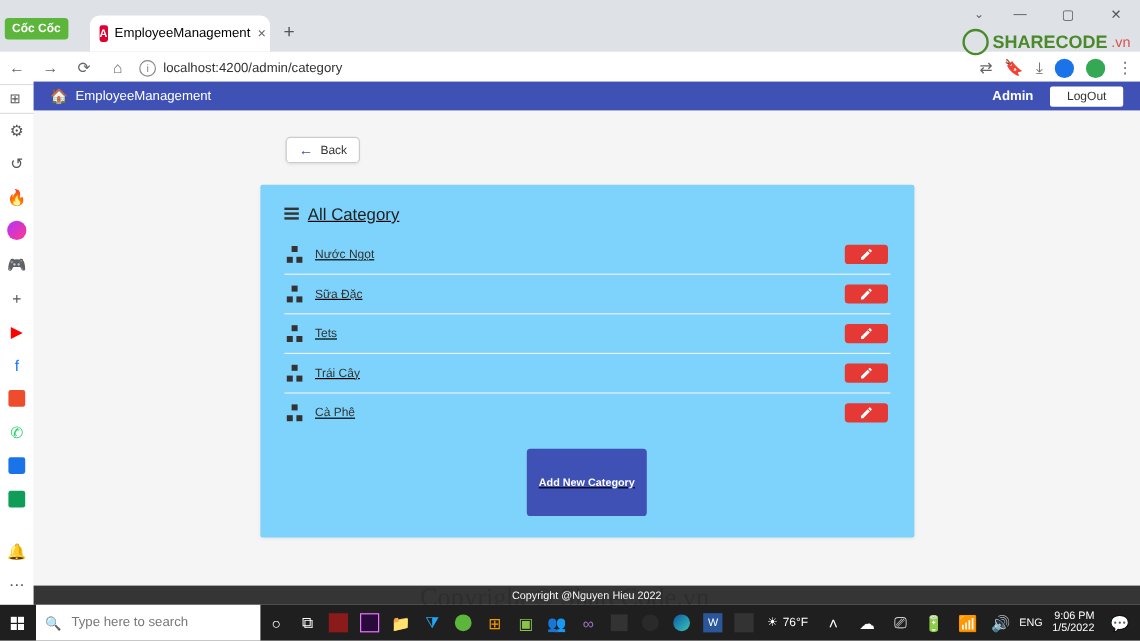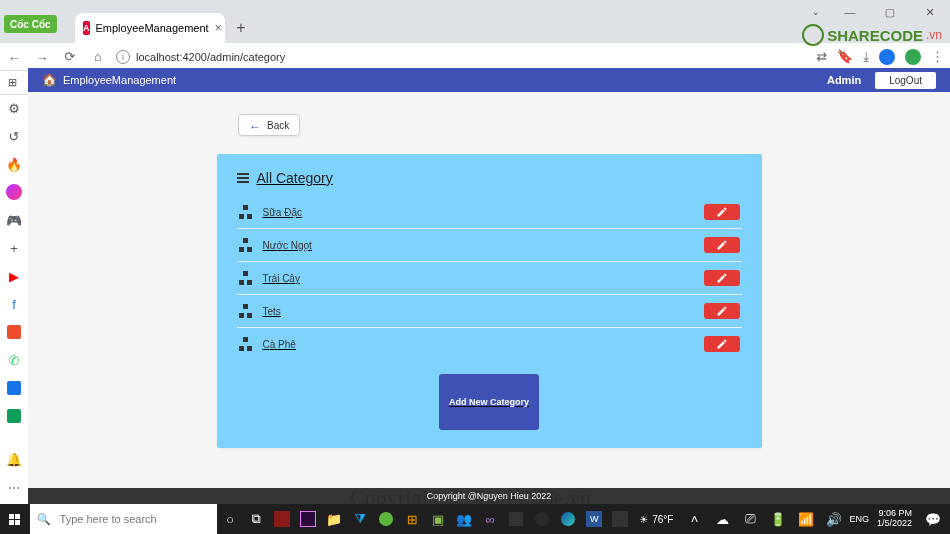--- a/index.html
+++ b/index.html
@@ -221,48 +221,48 @@
         <span class="hamburger">
             <span></span>
             <span></span>
             <span></span>
           </span>
         <span>All Category</span>
       </div>
       <ul class="cat-list" id="cat-list">
           <li class="cat-item">
             <span class="tree-icon"></span>
+            <span>Nước Ngọt</span>
+            <button class="edit-btn">
+              <svg viewBox="0 0 24 24">
+                <path d="M3 17.25V21h3.75l11-11-3.75-3.75-11 11zM20.71 7.04a1 1 0 000-1.41l-2.34-2.34a1 1 0 00-1.41 0l-1.83 1.83 3.75 3.75 1.83-1.83z"></path>
+              </svg>
+            </button>
+          </li>
+          <li class="cat-item">
+            <span class="tree-icon"></span>
             <span>Sữa Đặc</span>
             <button class="edit-btn">
               <svg viewBox="0 0 24 24">
                 <path d="M3 17.25V21h3.75l11-11-3.75-3.75-11 11zM20.71 7.04a1 1 0 000-1.41l-2.34-2.34a1 1 0 00-1.41 0l-1.83 1.83 3.75 3.75 1.83-1.83z"></path>
               </svg>
             </button>
           </li>
           <li class="cat-item">
             <span class="tree-icon"></span>
-            <span>Nước Ngọt</span>
+            <span>Tets</span>
             <button class="edit-btn">
               <svg viewBox="0 0 24 24">
                 <path d="M3 17.25V21h3.75l11-11-3.75-3.75-11 11zM20.71 7.04a1 1 0 000-1.41l-2.34-2.34a1 1 0 00-1.41 0l-1.83 1.83 3.75 3.75 1.83-1.83z"></path>
               </svg>
             </button>
           </li>
           <li class="cat-item">
             <span class="tree-icon"></span>
             <span>Trái Cây</span>
-            <button class="edit-btn">
-              <svg viewBox="0 0 24 24">
-                <path d="M3 17.25V21h3.75l11-11-3.75-3.75-11 11zM20.71 7.04a1 1 0 000-1.41l-2.34-2.34a1 1 0 00-1.41 0l-1.83 1.83 3.75 3.75 1.83-1.83z"></path>
-              </svg>
-            </button>
-          </li>
-          <li class="cat-item">
-            <span class="tree-icon"></span>
-            <span>Tets</span>
             <button class="edit-btn">
               <svg viewBox="0 0 24 24">
                 <path d="M3 17.25V21h3.75l11-11-3.75-3.75-11 11zM20.71 7.04a1 1 0 000-1.41l-2.34-2.34a1 1 0 00-1.41 0l-1.83 1.83 3.75 3.75 1.83-1.83z"></path>
               </svg>
             </button>
           </li>
           <li class="cat-item">
             <span class="tree-icon"></span>
             <span>Cà Phê</span>
             <button class="edit-btn">

